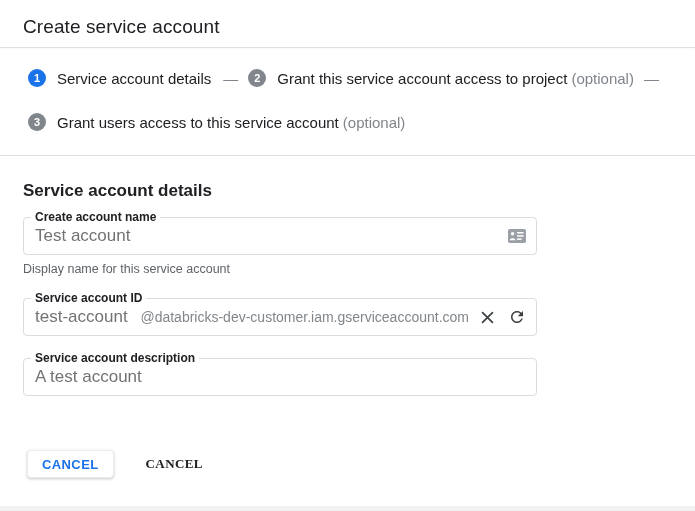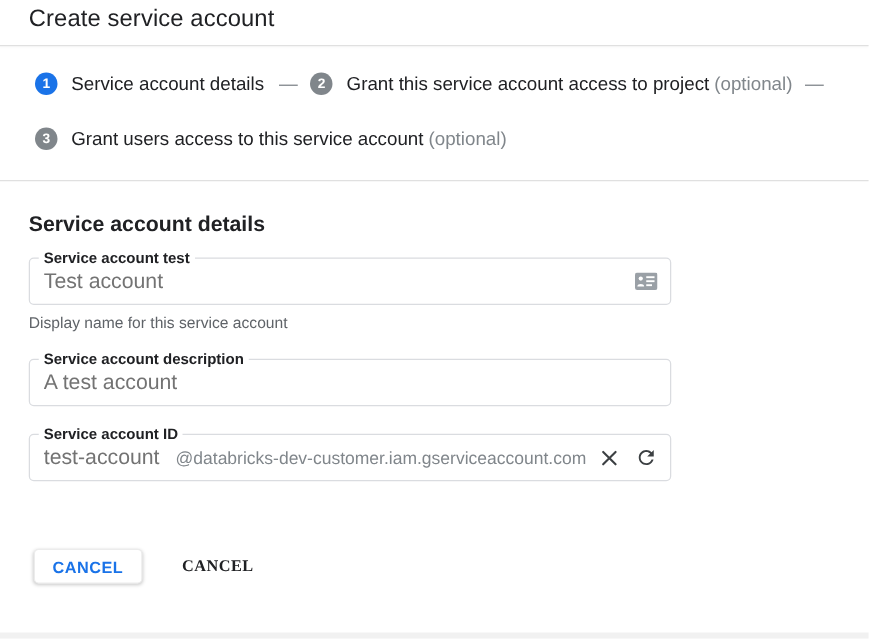--- a/index.html
+++ b/index.html
@@ -4,21 +4,21 @@
 <style>
   * { margin: 0; padding: 0; box-sizing: border-box; }
   html, body { width: 695px; height: 511px; }
   body {
     font-family: "Liberation Sans", "DejaVu Sans", sans-serif;
     background: #ffffff;
     color: #202124;
     position: relative;
     overflow: hidden;
   }
-  .page-header { padding: 5px 24px 9px 23px; }
+  .page-header { padding: 16px 24px 9px 23px; }
   .page-title { font-size: 19px; font-weight: 400; color: #202124; letter-spacing: 0.1px; }
   .divider { height: 1px; background: #e0e0e0; width: 100%; }
   .divider.top { box-shadow: 0 1px 2px rgba(0,0,0,0.04); }
 
   
   .stepper { padding: 21px 24px 24px 28px; }
   .step-row { display: flex; align-items: center; }
   .step-row + .step-row { margin-top: 26px; }
   .step { display: flex; align-items: center; cursor: pointer; }
   .step-circle {
@@ -150,56 +150,56 @@
     </div>
   </div>
 </div>
 <div class="divider"></div>
 
 <div class="section-heading">Service account details</div>
 
 <div class="form-area">
 
   <div class="field name-field">
-    <span class="field-label">Service account test</span>
+    <span class="field-label">Create account name</span>
     <input class="field-input" type="text" value="Test account" style="">
     <span class="icon-btn">
       <svg width="18" height="14" viewBox="0 0 18 14">
         <rect x="0" y="0" width="18" height="14" rx="1.8" fill="#9aa0a6"></rect>
         <circle cx="4.6" cy="4.8" r="1.7" fill="#ffffff"></circle>
         <path d="M1.9 11 C1.9 8.6 7.3 8.6 7.3 11 L7.3 11.2 L1.9 11.2 Z" fill="#ffffff"></path>
         <rect x="9" y="3" width="6.6" height="1.5" fill="#ffffff"></rect>
         <rect x="9" y="6.2" width="6.6" height="1.5" fill="#ffffff"></rect>
         <rect x="9" y="9.4" width="4.6" height="1.5" fill="#ffffff"></rect>
       </svg>
     </span>
   </div>
   <div class="helper-text">Display name for this service account</div>
-
-  <div class="field desc-field">
-    <span class="field-label">Service account description</span>
-    <input class="field-input" type="text" value="A test account" style="">
-  </div>
 
   <div class="field id-field">
     <span class="field-label">Service account ID</span>
     <input class="field-input short" type="text" value="test-account" style="">
     <span class="field-suffix">@databricks-dev-customer.iam.gserviceaccount.com</span>
     <button class="icon-btn">
       <svg width="17" height="17" viewBox="0 0 24 24">
         <path d="M5 5 L19 19 M19 5 L5 19" stroke="#3c4043" stroke-width="2.4" fill="none" stroke-linecap="round"></path>
       </svg>
     </button>
     <button class="icon-btn">
       <svg width="18" height="18" viewBox="0 0 24 24">
         <path d="M17.65 6.35C16.2 4.9 14.21 4 12 4c-4.42 0-7.99 3.58-7.99 8s3.57 8 7.99 8c3.73 0 6.84-2.55 7.73-6h-2.08c-.82 2.33-3.04 4-5.65 4-3.31 0-6-2.69-6-6s2.69-6 6-6c1.66 0 3.14.69 4.22 1.78L13 11h7V4l-2.35 2.35z" fill="#3c4043"></path>
       </svg>
     </button>
   </div>
 
+  <div class="field desc-field">
+    <span class="field-label">Service account description</span>
+    <input class="field-input" type="text" value="A test account" style="">
+  </div>
+
 </div>
 
 <div class="actions">
   <button class="create-button">CANCEL</button>
   <button class="cancel-button">CANCEL</button>
 </div>
 
 <div class="bottom-strip"></div>
 
 </body></html>

